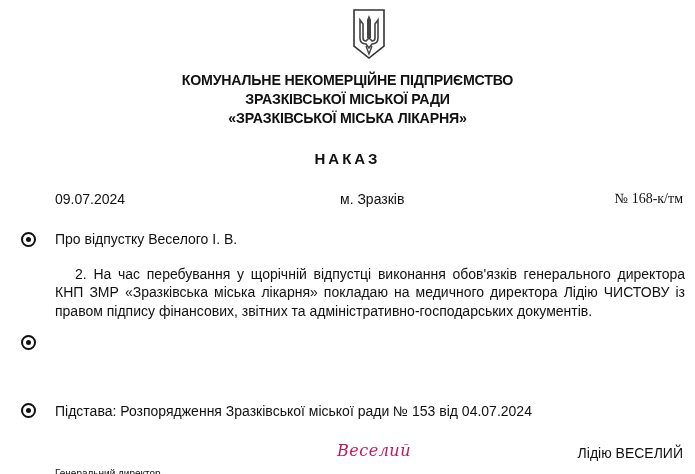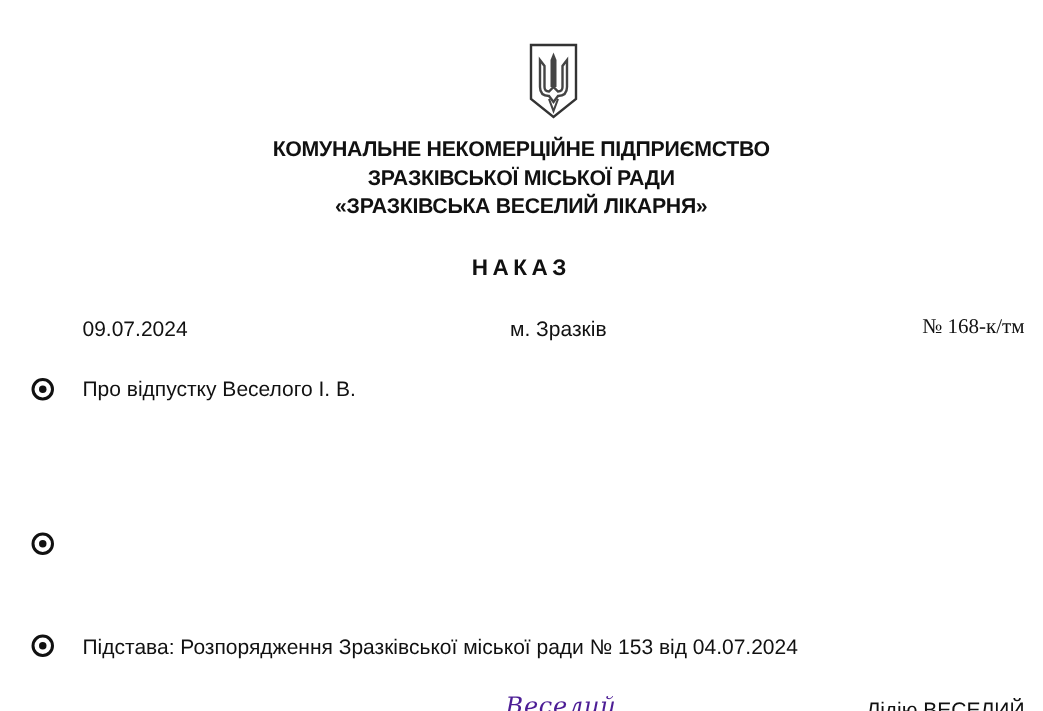--- a/index.html
+++ b/index.html
@@ -8,21 +8,21 @@
       background: #ffffff;
     }
     body {
       width: 695px;
       height: 474px;
       position: relative;
       overflow: hidden;
       font-family: "Liberation Sans", sans-serif;
       color: #111111;
     }
-    .abs { position: absolute; margin-top: 20px; }
+    .abs { position: absolute; }
 
     .emblem {
       left: 352px; top: 8px; width: 34px; height: 52px;
     }
     .emblem svg { width: 100%; height: 100%; display: block; }
 
     .org {
       left: 0; width: 695px; text-align: center;
       font-weight: bold; font-size: 14.2px; line-height: 19px;
       letter-spacing: -0.2px;
@@ -62,50 +62,51 @@
       text-align: justify;
     }
     .body-text p { margin: 0; text-indent: 20px; }
 
     .basis { left: 55px; top: 403px; font-size: 14px; }
 
     .sig-role { left: 55px; top: 468px; font-size: 10px; }
     .sig-handwritten {
       left: 337px; top: 441px; font-size: 16px;
       font-family: "DejaVu Serif", serif; font-style: italic;
-      color: #4c1d95; letter-spacing: 0.5px;
+      color: #be185d; letter-spacing: 0.5px;
     }
     .sig-name { right: 12px; top: 445px; font-size: 14px; }
   </style>
 </head>
 <body>
 
 <div class="abs emblem">
   <svg viewBox="0 0 34 52" xmlns="http://www.w3.org/2000/svg">
     <path d="M2 2 H32 V38 L17 50 L2 38 Z" fill="none" stroke="#333" stroke-width="1.6"></path>
     <path d="M17 7 L15 12 V30 H19 V12 Z" fill="#444"></path>
     <path d="M8 12 V30 Q8 36 14 36 L17 40 L20 36 Q26 36 26 30 V12 L23 16 V30 Q23 33 20 33 L17 30 L14 33 Q11 33 11 30 V16 Z" fill="none" stroke="#444" stroke-width="1.6"></path>
     <path d="M14 38 L17 46 L20 38" fill="none" stroke="#444" stroke-width="1.4"></path>
   </svg>
 </div>
 
 <div class="abs org org-1">КОМУНАЛЬНЕ НЕКОМЕРЦІЙНЕ ПІДПРИЄМСТВО</div>
 <div class="abs org org-2">ЗРАЗКІВСЬКОЇ МІСЬКОЇ РАДИ</div>
-<div class="abs org org-3">«ЗРАЗКІВСЬКА ВЕСЕЛИЙ ЛІКАРНЯ»</div>
+<div class="abs org org-3">«ЗРАЗКІВСЬКОЇ МІСЬКА ЛІКАРНЯ»</div>
 
 <div class="abs title">НАКАЗ</div>
 
 <div class="abs meta meta-date">09.07.2024</div>
 <div class="abs meta meta-city">м. Зразків</div>
 <div class="abs meta meta-num">№ 168-к/тм</div>
 
 <div class="abs radio radio-1"></div>
 <div class="abs subject">Про відпустку Веселого І. В.</div>
 
 <div class="abs body-text">
+  <p>2. На час перебування у щорічній відпустці виконання обов'язків генерального директора КНП ЗМР «Зразківська міська лікарня» покладаю на медичного директора Лідію ЧИСТОВУ із правом підпису фінансових, звітних та адміністративно-господарських документів.</p>
 </div>
 
 <div class="abs radio radio-2"></div>
 
 <div class="abs radio radio-3"></div>
 <div class="abs basis">Підстава: Розпорядження Зразківської міської ради № 153 від 04.07.2024</div>
 
 <div class="abs sig-role">Генеральний директор</div>
 <div class="abs sig-handwritten">Веселий</div>
 <div class="abs sig-name">Лідію ВЕСЕЛИЙ</div>

